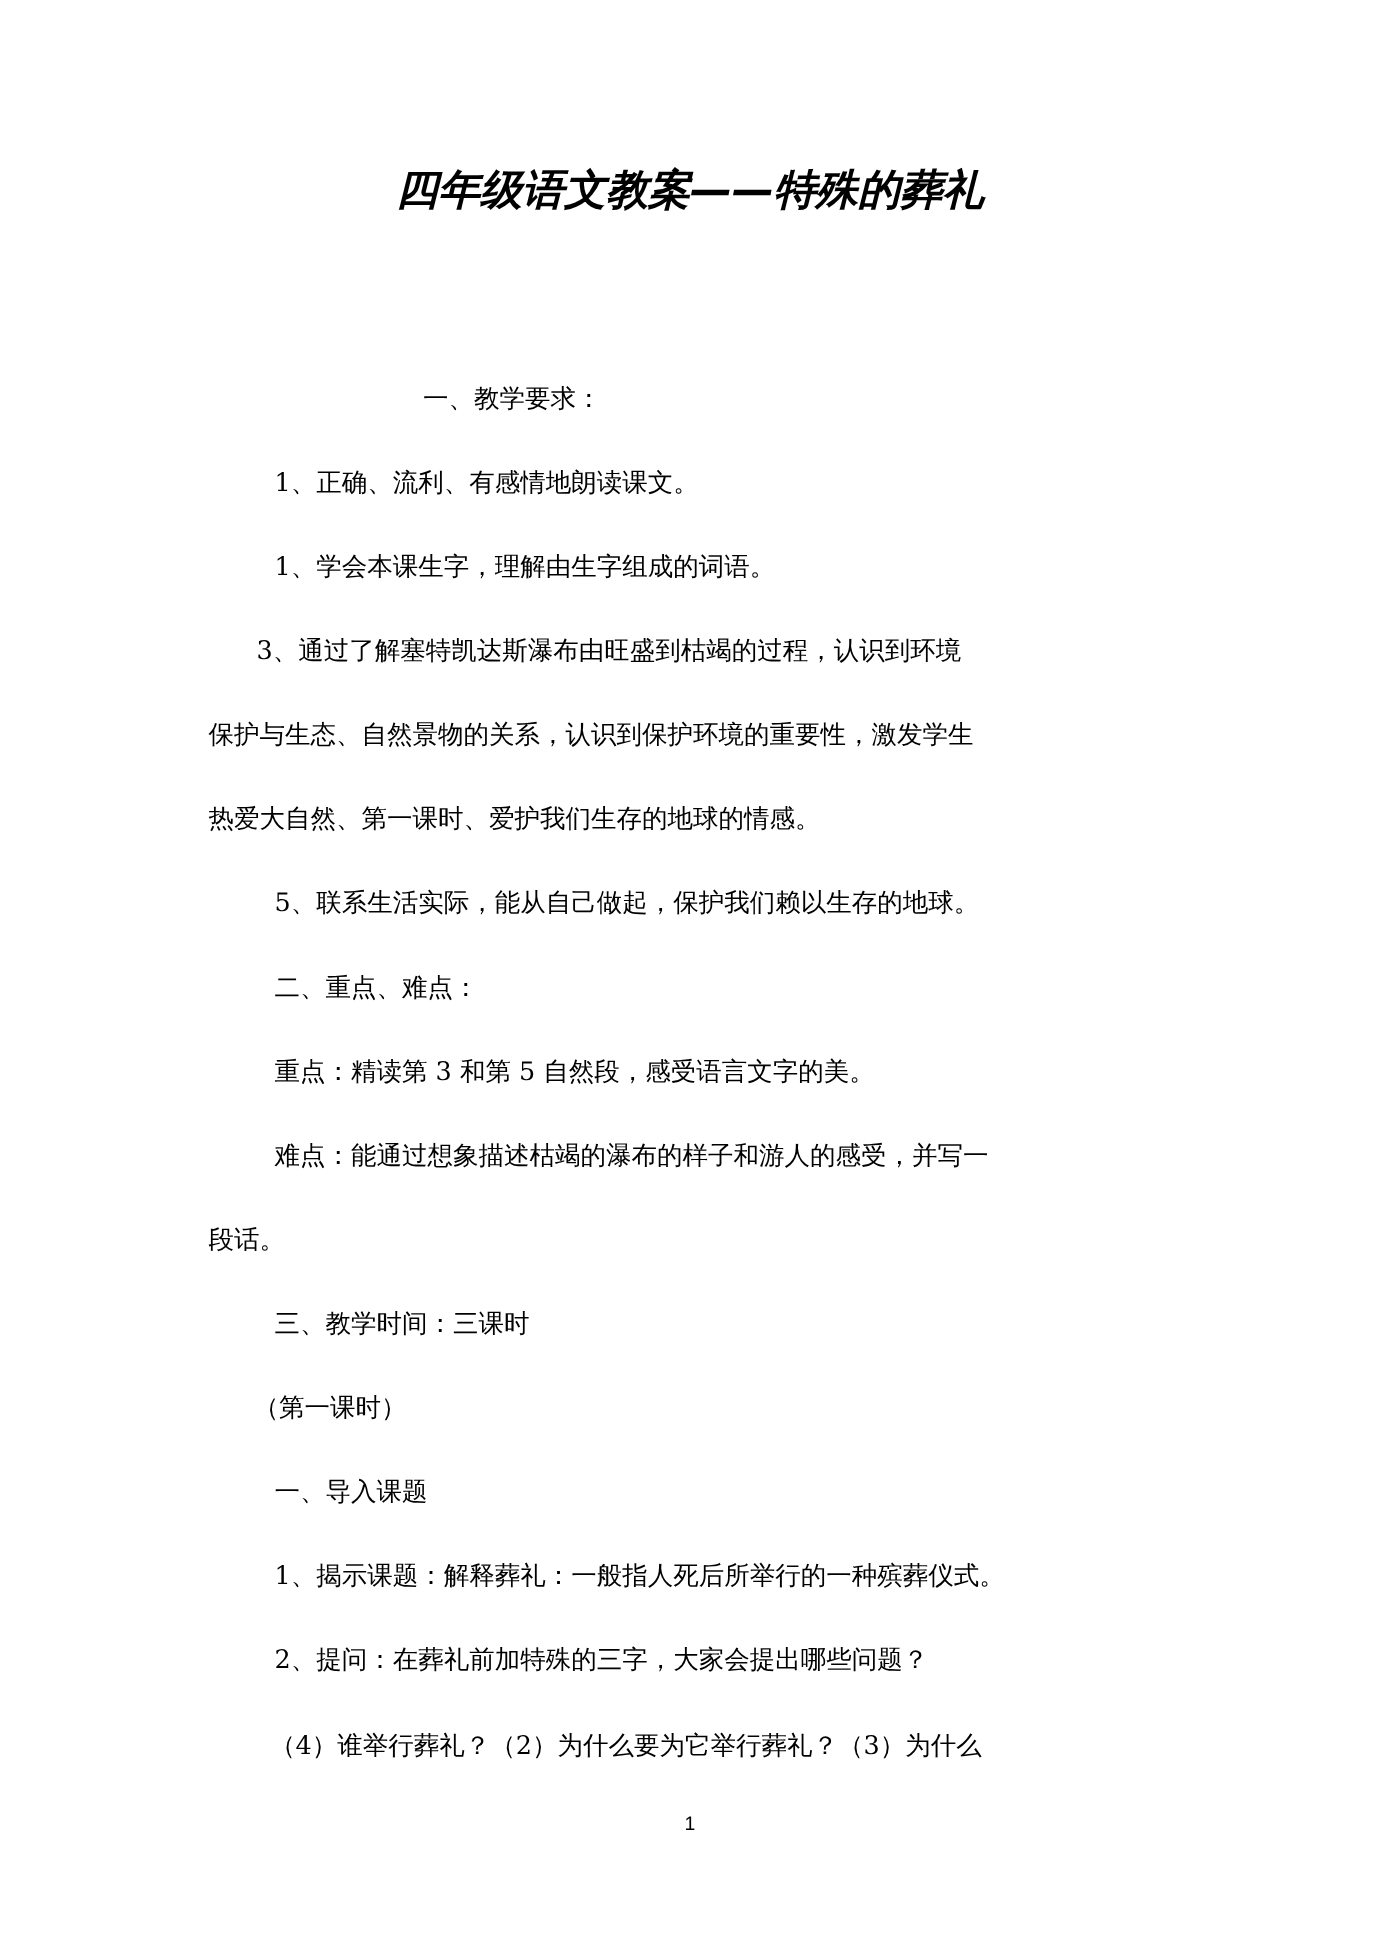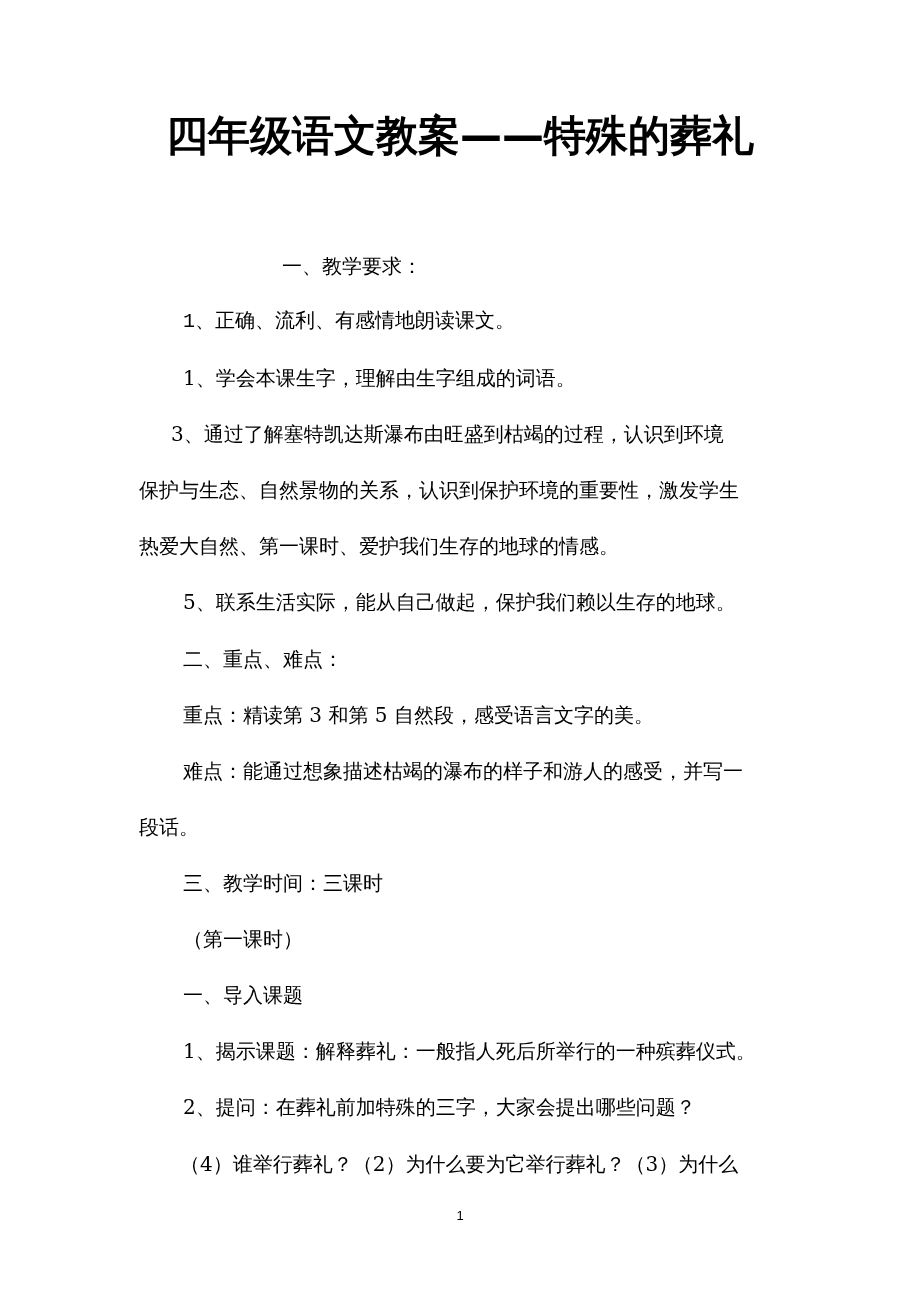--- a/index.html
+++ b/index.html
@@ -3,52 +3,53 @@
   <meta charset="utf-8">
   <style>
     html, body { margin: 0; padding: 0; background: #ffffff; }
     body {
       width: 920px; height: 1302px; position: relative; overflow: hidden;
       font-family: "DejaVu Serif", "Liberation Serif", serif;
       color: #000000;
     }
     .title {
       position: absolute; left: 0; width: 920px; top: 108px;
-      text-align: center; font-size: 42px; font-weight: bold;
+      text-align: center; font-size: 28px; font-weight: bold;
       font-family: "DejaVu Sans", "Liberation Sans", sans-serif;
       letter-spacing: 0px;
+      font-style: italic;
     }
     .line {
-      position: absolute; font-size: 20px; white-space: nowrap;
+      position: absolute; font-size: 17px; white-space: nowrap;
       line-height: 28px;
     }
     .page-num {
       position: absolute; left: 0; width: 920px; top: 1208px;
       text-align: center; font-size: 13px;
       font-family: "Liberation Sans", sans-serif;
     }
   </style>
 </head>
 <body>
 
 <div class="title">四年级语文教案——特殊的葬礼</div>
 
 <div id="lines">
   <div class="line" style="left:282px;top:252px;">一、教学要求：</div>
-  <div class="line" style="left:183px;top:308px;font-family:Liberation Mono, monospace;">1、正确、流利、有感情地朗读课文。</div>
+  <div class="line" style="left:183px;top:308px;">1、正确、流利、有感情地朗读课文。</div>
   <div class="line" style="left:183px;top:364px;">1、学会本课生字，理解由生字组成的词语。</div>
   <div class="line" style="left:171px;top:420px;">3、通过了解塞特凯达斯瀑布由旺盛到枯竭的过程，认识到环境</div>
   <div class="line" style="left:139px;top:476px;">保护与生态、自然景物的关系，认识到保护环境的重要性，激发学生</div>
   <div class="line" style="left:139px;top:532px;">热爱大自然、第一课时、爱护我们生存的地球的情感。</div>
   <div class="line" style="left:183px;top:588px;">5、联系生活实际，能从自己做起，保护我们赖以生存的地球。</div>
   <div class="line" style="left:183px;top:645px;">二、重点、难点：</div>
   <div class="line" style="left:183px;top:701px;text-align:center;">重点：精读第 3 和第 5 自然段，感受语言文字的美。</div>
   <div class="line" style="left:183px;top:757px;">难点：能通过想象描述枯竭的瀑布的样子和游人的感受，并写一</div>
   <div class="line" style="left:139px;top:813px;">段话。</div>
   <div class="line" style="left:183px;top:869px;">三、教学时间：三课时</div>
-  <div class="line" style="left:183px;top:925px;">（第一课时）</div>
+  <div class="line" style="left:169px;top:925px;">（第一课时）</div>
   <div class="line" style="left:183px;top:981px;">一、导入课题</div>
   <div class="line" style="left:183px;top:1037px;">1、揭示课题：解释葬礼：一般指人死后所举行的一种殡葬仪式。</div>
   <div class="line" style="left:183px;top:1093px;">2、提问：在葬礼前加特殊的三字，大家会提出哪些问题？</div>
   <div class="line" style="left:180px;top:1150px;">（4）谁举行葬礼？（2）为什么要为它举行葬礼？（3）为什么</div>
 </div>
 
 <div class="page-num">1</div>
 
 </body></html>

